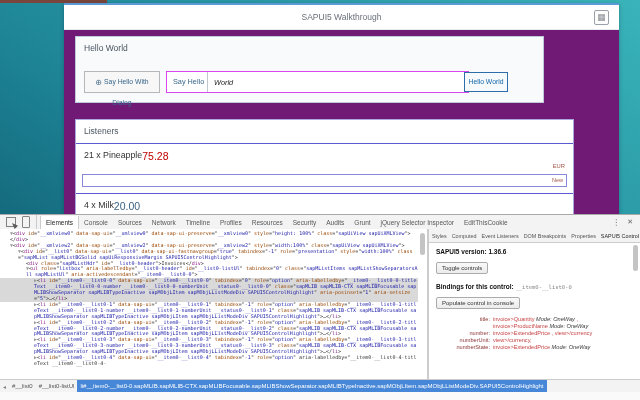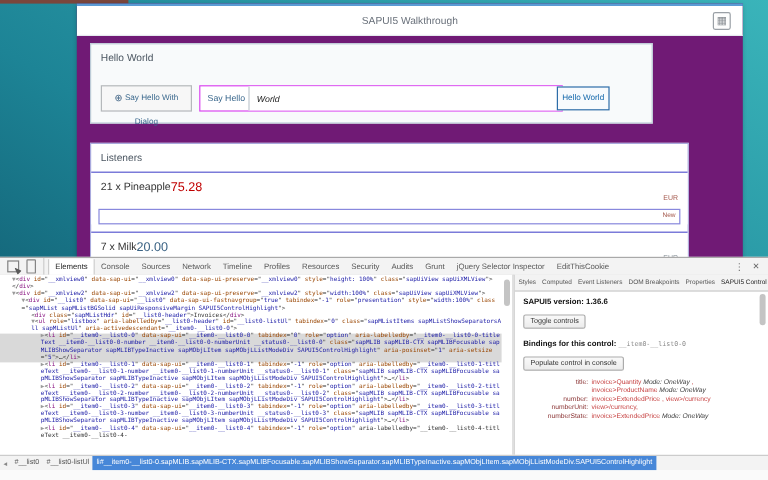--- a/index.html
+++ b/index.html
@@ -119,21 +119,21 @@
             <span class="inv-title">21 x Pineapple</span>
             <span class="inv-price price-error">75.28</span>
           </div>
           <div class="inv-unit unit-error">EUR</div>
           <div class="inv-status-row">
             <span class="inv-status">New</span>
           </div>
         </div>
         <div class="inv-item">
           <div class="inv-row">
-            <span class="inv-title">7 x Milk</span>
+            <span class="inv-title">4 x Milk</span>
             <span class="inv-price price-normal">20.00</span>
           </div>
           <div class="inv-unit unit-normal">EUR</div>
         </div>
       </div>
   </div>
 </div>
 
 <div class="devtools">
   <div class="dt-tabbar">

